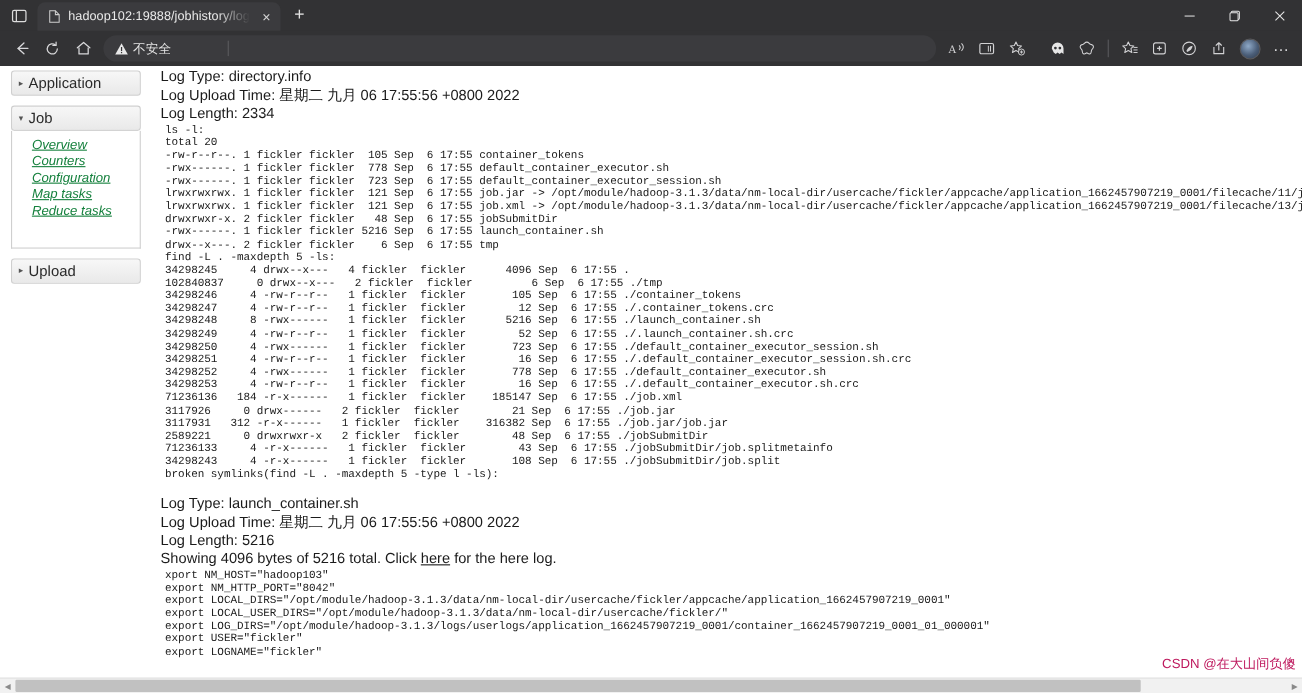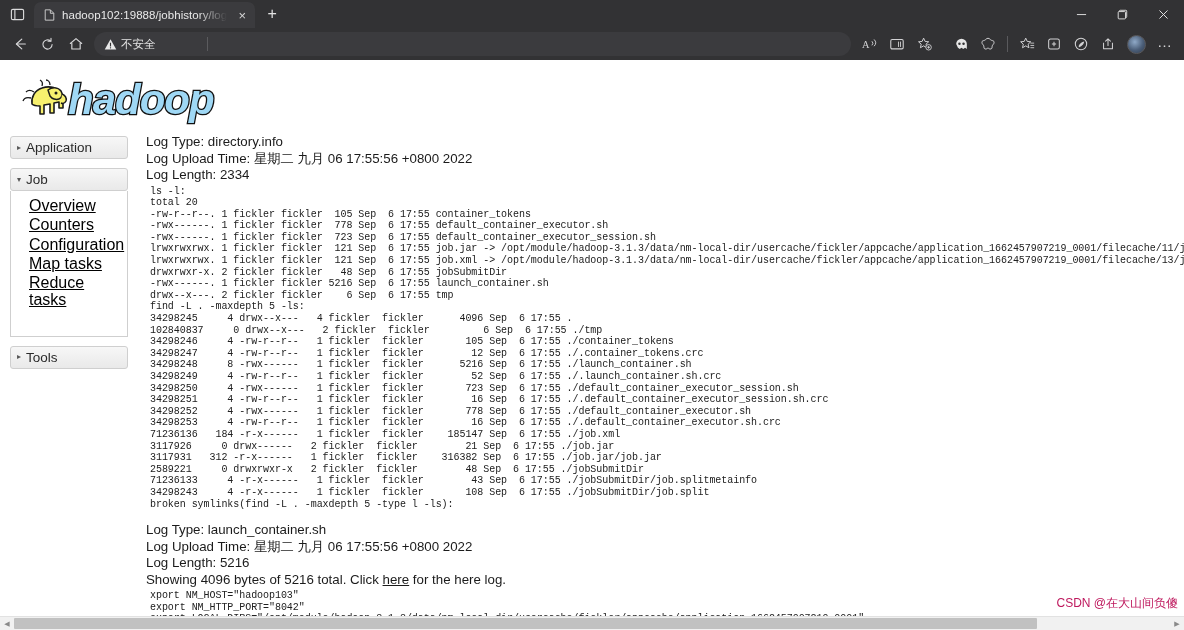--- a/index.html
+++ b/index.html
@@ -93,22 +93,22 @@
     border:1px solid #cfcfcf; border-radius:3px;
     padding: 3px 6px; font-size:13.5px; color:#2a2a2a;
     display:flex; align-items:center; gap:5px;
   }
   .nav-head .caret { font-size:8px; color:#555; line-height:1; }
   .nav-body {
     border:1px solid #cfcfcf; border-top:none;
     background:#fff; padding: 5px 6px 26px 18px;
   }
   .nav-body a {
-    display:block; color:#000000; text-decoration:underline;
-    font-size:16px; line-height:1.08; padding:1px 0;
+    display:block; color:#15803d; text-decoration:underline;
+    font-size:12px; line-height:1.08; padding:1px 0;font-style:italic;
   }
   .nav-head.collapsed { margin-bottom:0; }
   .nav-gap { height:9px; }
 
   
   .logarea { flex:1 1 auto; margin-left:18px; margin-top:2px; padding-right:4px; }
   .log-meta {
     font-family:"Liberation Sans", sans-serif;
     font-size:13.3px; color:#1b1b1b; line-height:16.5px; white-space:nowrap;
   }
@@ -280,41 +280,20 @@
         </svg>
       </div>
       <div class="avatar"></div>
       <div class="navbtn" style="font-size:15px; letter-spacing:1px; padding-bottom:6px;">…</div>
     </div>
   </div>
 
   <div class="viewport">
     <div class="page">
 
-      <div class="logo-bar">
-        <div class="logo-wrap">
-          <svg width="240" height="56" viewBox="0 0 240 56">
-
-            <g>
-              <path d="M20 34 c-1-7 3-14 10-16 c6-2 12-1 16 2 c3 2 5 5 5 9 l0 9 l-4 0 l0-6 l-5 1 l0 10 l-4 0 l0-9 l-6 1 l0 9 l-4 0 l0-8 c-4 0-7-1-8-2 z" fill="#f7f06e" stroke="#1a1a1a" stroke-width="1.6" stroke-linejoin="round"></path>
-              <path d="M36 20 c4-3 10-3 13 1 c2 3 1 7-2 8 c-3 1-7 0-9-3 z" fill="#f7f06e" stroke="#1a1a1a" stroke-width="1.5"></path>
-              <path d="M50 24 c3 1 5 4 4 7 c-1 2-3 3-5 2" fill="#f7f06e" stroke="#1a1a1a" stroke-width="1.5"></path>
-              <circle cx="44" cy="23" r="1.5" fill="#1a1a1a"></circle>
-              <path d="M22 22 c-3-2-6-2-8 0" fill="none" stroke="#1a1a1a" stroke-width="1.3"></path>
-              <path d="M19 28 c-4-1-7 0-8 3" fill="none" stroke="#1a1a1a" stroke-width="1.3"></path>
-              <path d="M30 16 c1-3 0-5-2-6" fill="none" stroke="#1a1a1a" stroke-width="1.3"></path>
-              <path d="M38 15 c0-3-2-5-4-5" fill="none" stroke="#1a1a1a" stroke-width="1.3"></path>
-            </g>
-
-            <g>
-              <text x="56" y="44" font-family="Liberation Sans, sans-serif" font-size="42" font-weight="bold" font-style="italic" fill="#9fd8f5" stroke="#111" stroke-width="2.6" paint-order="stroke" letter-spacing="-1">hadoop</text>
-            </g>
-          </svg>
-        </div>
-      </div>
 
       <div class="content-row">
 
         <div class="sidebar">
 
           <div class="nav-section">
             <div class="nav-head collapsed">
               <span class="caret">▸</span>
               <span>Application</span>
             </div>
@@ -334,21 +313,21 @@
               <a href="#">Map tasks</a>
               <a href="#">Reduce tasks</a>
             </div>
           </div>
 
           <div class="nav-gap"></div>
 
           <div class="nav-section">
             <div class="nav-head collapsed">
               <span class="caret">▸</span>
-              <span>Tools</span>
+              <span>Upload</span>
             </div>
           </div>
         </div>
 
         <div class="logarea">
 
           <div>
             <div class="log-meta">Log Type: directory.info</div>
             <div class="log-meta">Log Upload Time: 星期二 九月 06 17:55:56 +0800 2022</div>
             <div class="log-meta">Log Length: 2334</div>

